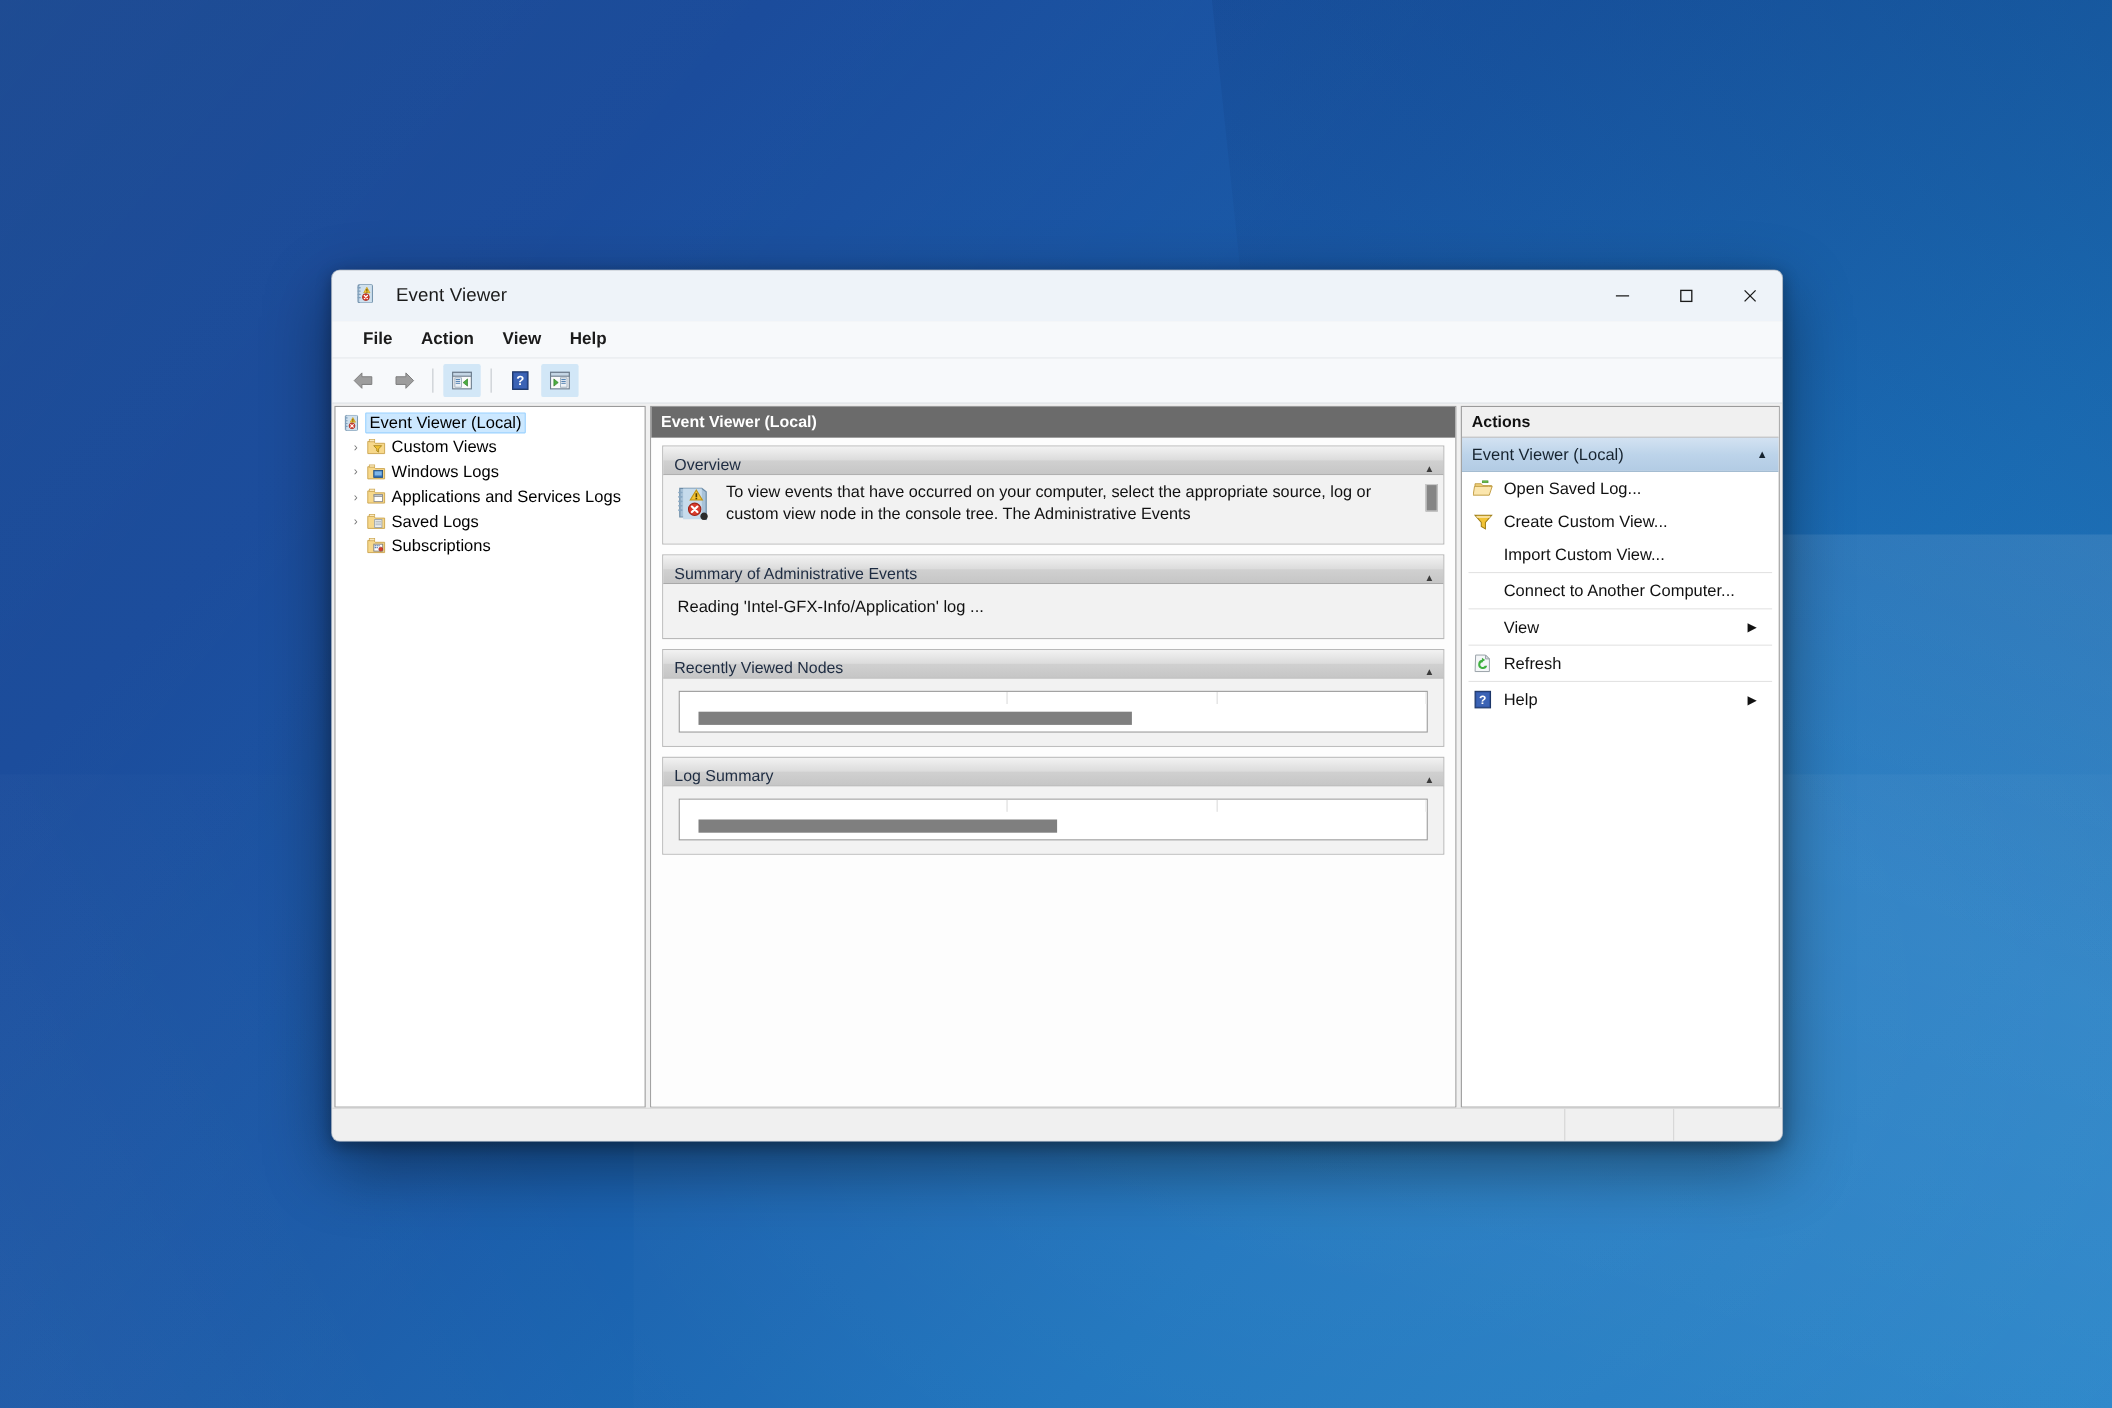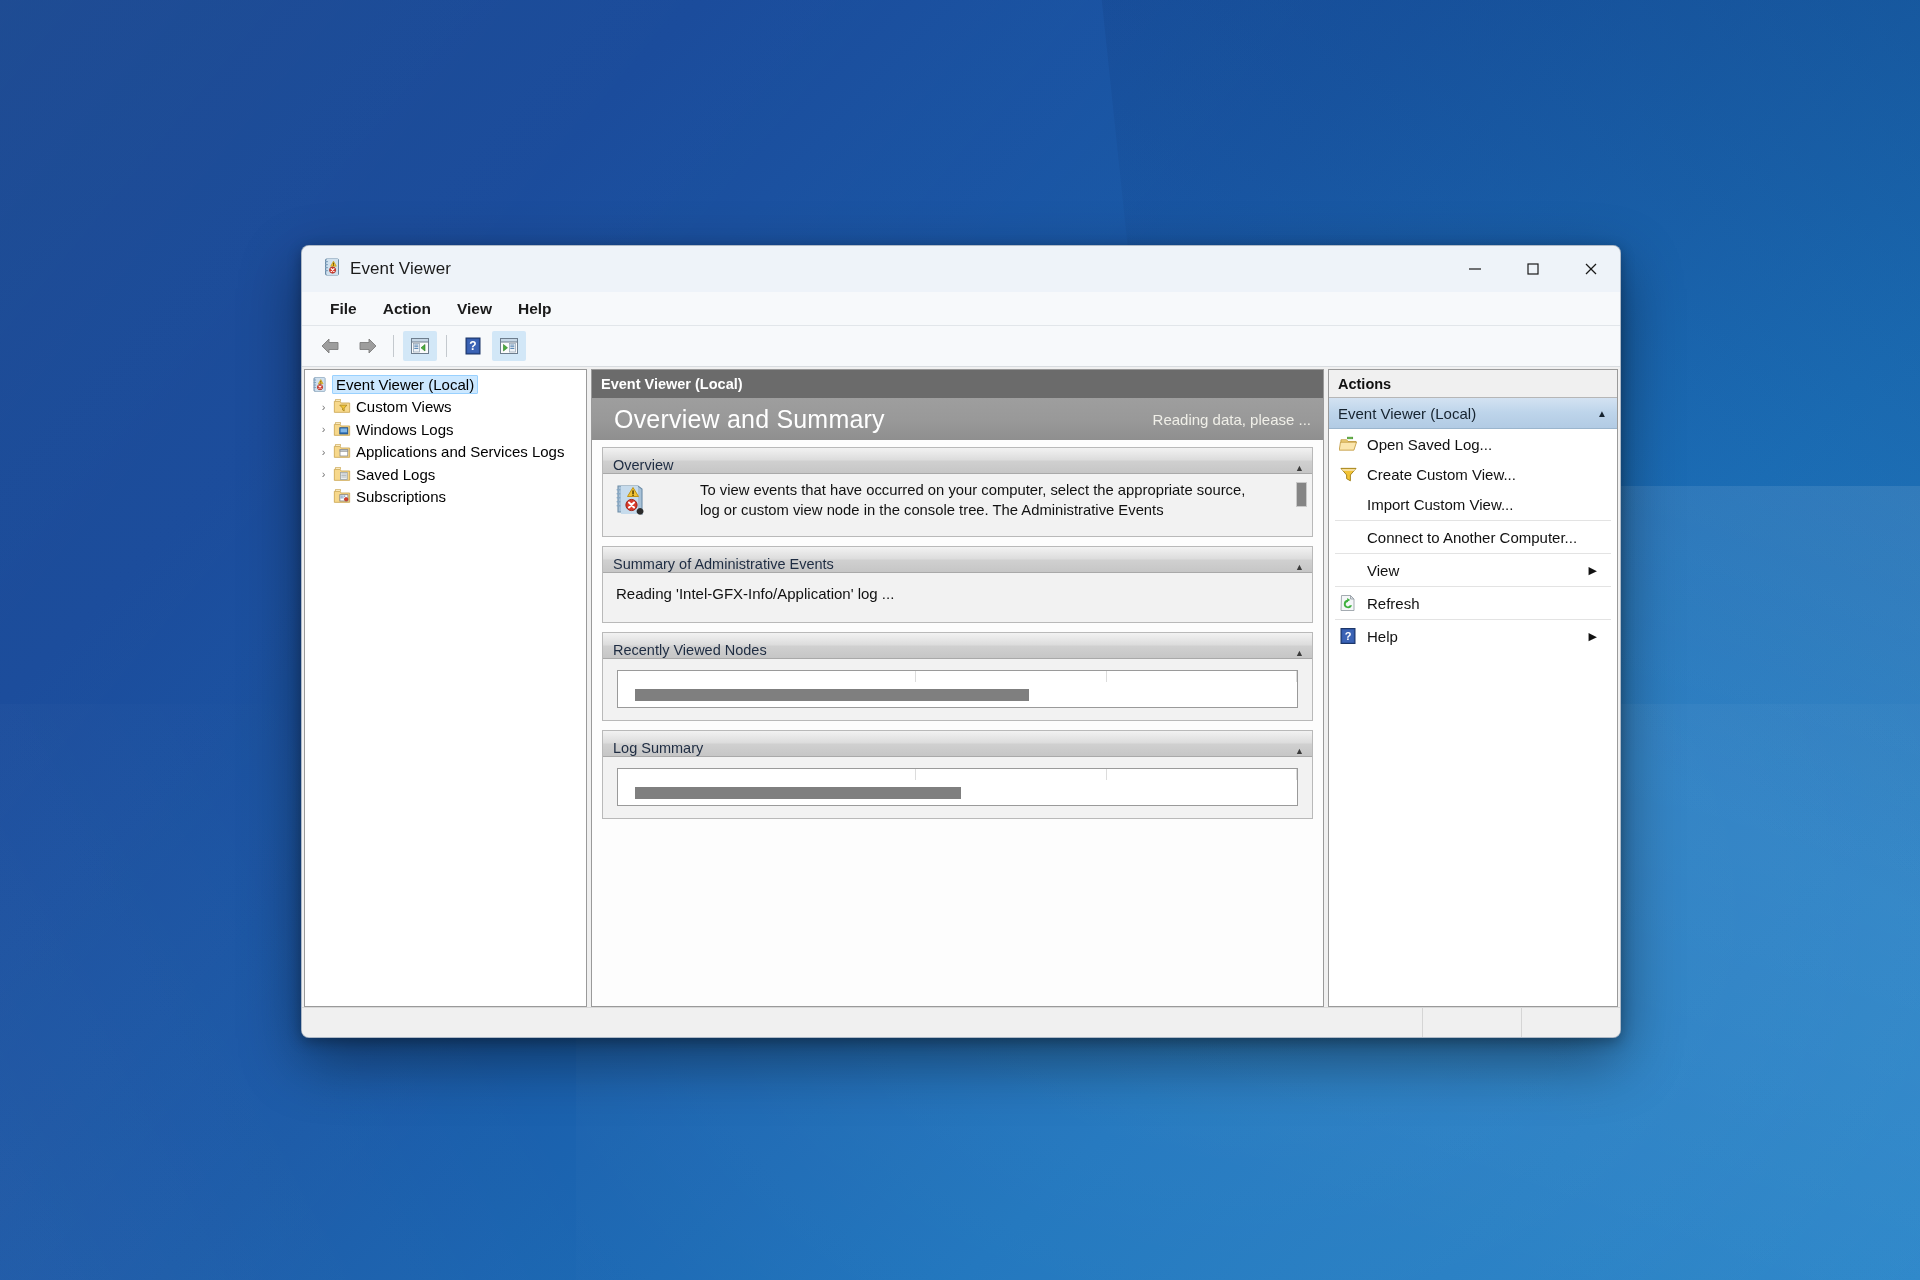--- a/index.html
+++ b/index.html
@@ -88,21 +88,21 @@
     background: #eef3f9;
     display: flex;
     align-items: center;
     flex: 0 0 auto;
     position: relative;
   }
   #title-left {
     display: flex;
     align-items: center;
     padding-left: 20px;
-    gap: 8px;
+    gap: 18px;
   }
   #app-title {
     font-size: 17px;
     color: #1b1b1b;
     letter-spacing: 0.1px;
   }
   .win-controls {
     margin-left: auto;
     display: flex;
     height: 46px;
@@ -303,21 +303,20 @@
 
   
   #overview-body {
     display: flex;
     padding: 6px 4px 4px 10px;
     background: #f2f2f2;
     position: relative;
     height: 62px;
     box-sizing: border-box;
     overflow: hidden;
-    gap: 40px;
   }
   #overview-icon {
     flex: 0 0 auto;
     margin-right: 13px;
     margin-top: 2px;
   }
   #overview-text {
     font-size: 14.8px;
     line-height: 19.5px;
     color: #111;
@@ -666,24 +665,20 @@
             <circle cx="14.6" cy="12" r="2" fill="#d93a2b" stroke="#9e2317" stroke-width="0.6"></circle>
           </svg>
         </span>
         <span>Subscriptions</span>
       </div>
     </div>
 
     <div id="center-pane">
       <div id="center-header">Event Viewer (Local)</div>
 
-      <div id="banner">
-        <span id="banner-title">Overview and Summary</span>
-        <span id="banner-status">Reading data, please ...</span>
-      </div>
 
       <div id="center-body">
 
         <div class="section">
           <div class="sec-head">
             <span>Overview</span>
             <span class="chev">▲</span>
           </div>
           <div id="overview-body">
             <span id="overview-icon">

